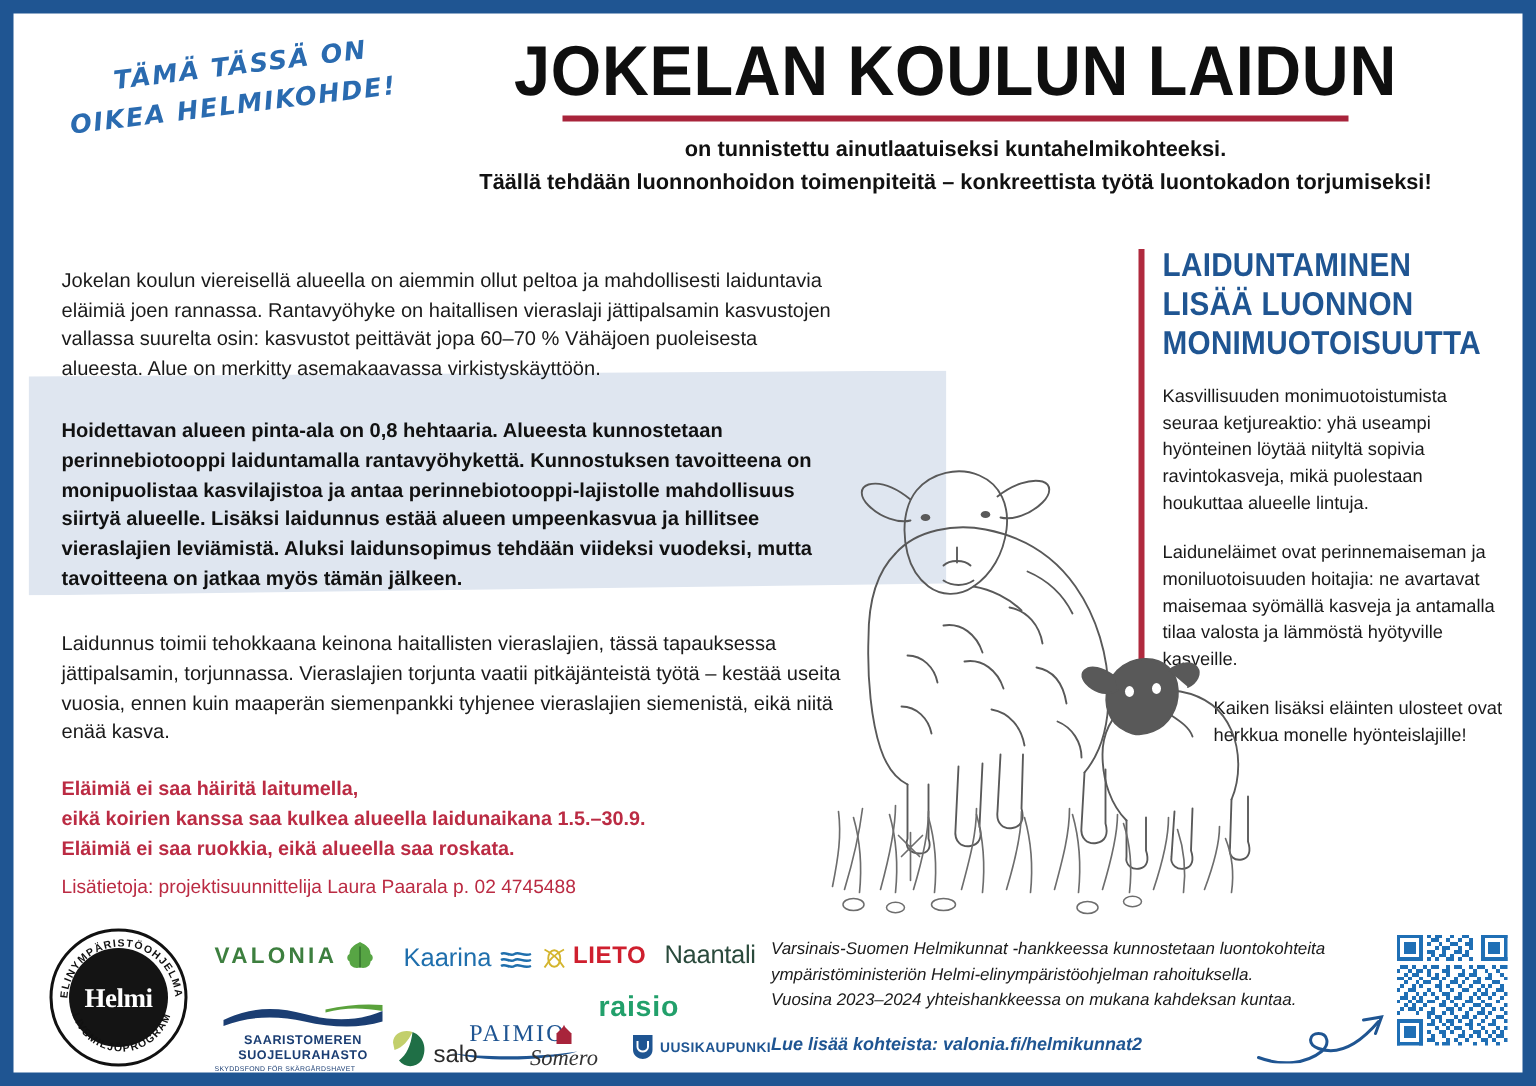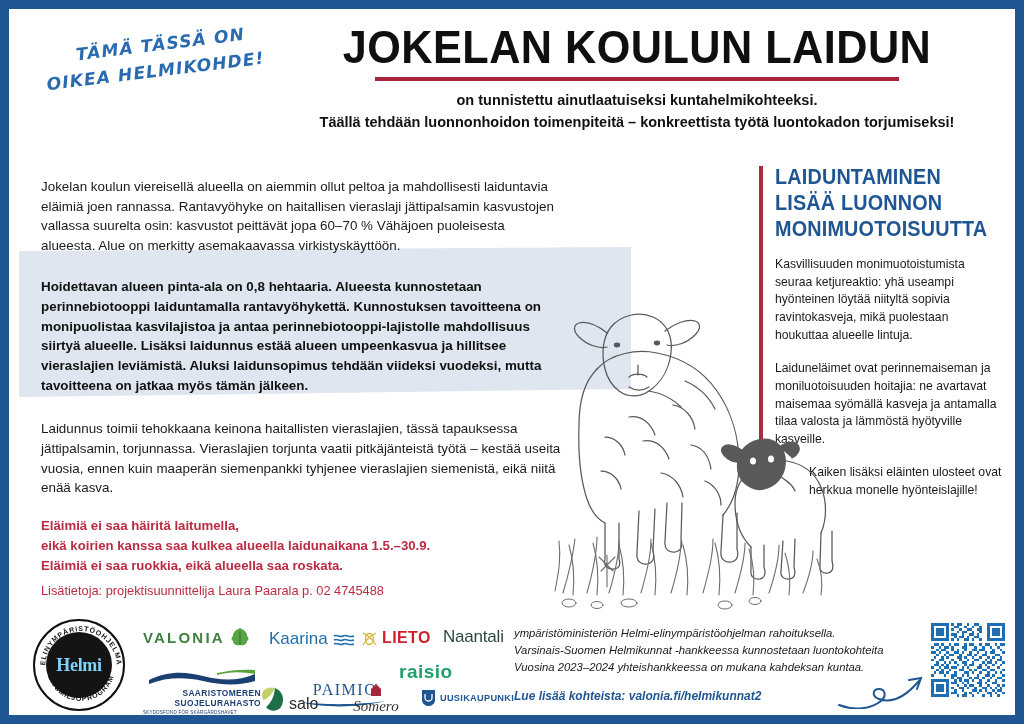--- a/index.html
+++ b/index.html
@@ -175,21 +175,21 @@
   .helmi-inner {
     width: 66px; height: 66px;
     border-radius: 50%;
     background: #141414;
     display: flex; align-items: center; justify-content: center;
   }
   .helmi-word {
     font-family: "Liberation Serif", serif;
     font-weight: 700;
     font-size: 18px;
-    color: #7dd3fc;
+    color: #ffffff;
     letter-spacing: -0.3px;
   }
   .helmi-ring-text {
     position: absolute;
     left: 0; top: 0; width: 92px; height: 92px;
   }
   .helmi-ring-text text {
     font-family: "Liberation Sans", sans-serif;
     font-size: 7px;
     letter-spacing: 0.9px;
@@ -207,21 +207,21 @@
   .leaf-ico { width: 20px; height: 20px; }
 
   .saaristo {
     left: 112px; top: 58px;
     width: 118px;
     text-align: center;
   }
   .saaristo-wave { width: 110px; height: 17px; display:block; margin: 0 auto 2px; }
   .saaristo-t1 {
     font-size: 8.4px; font-weight: 700; color: #1b3e73;
-    letter-spacing: 0.4px; line-height: 1.22; text-align: right;
+    letter-spacing: 0.4px; line-height: 1.22; text-align: center;
   }
   .saaristo-t2 {
     font-size: 4.6px; color: #1b3e73; letter-spacing: 0.2px;
     margin-top: 1px; text-align: left;
   }
 
   .kaarina {
     left: 238px; top: 18px;
     display: flex; align-items: center; gap: 5px;
   }
@@ -532,22 +532,22 @@
           <path d="M1 1 L14 1 L14 11 C14 15 10 17 7.5 17 C5 17 1 15 1 11Z" fill="#1f5592"></path>
           <path d="M4 5 L4 9 C4 11 6 12 7.5 12 C9 12 11 11 11 9 L11 5" fill="none" stroke="#ffffff" stroke-width="1.3"></path>
         </svg>
         <span class="uki-word">UUSIKAUPUNKI</span>
       </div>
 
     </div>
 
     <div class="footer-text">
       <div class="footer-desc">
+        <span>Varsinais-Suomen Helmikunnat -hankkeessa kunnostetaan luontokohteita</span>
         <span>ympäristöministeriön Helmi-elinympäristöohjelman rahoituksella.</span>
-        <span>Varsinais-Suomen Helmikunnat -hankkeessa kunnostetaan luontokohteita</span>
         <span>Vuosina 2023–2024 yhteishankkeessa on mukana kahdeksan kuntaa.</span>
       </div>
       <div class="footer-link">Lue lisää kohteista: valonia.fi/helmikunnat2</div>
     </div>
 
     <svg class="arrow-svg" viewBox="0 0 92 38" fill="none" stroke="#1f5592" stroke-width="2" stroke-linecap="round">
       <path d="M2 34 C18 40 34 38 44 30 C50 25 48 18 42 18 C36 18 34 25 42 28 C56 33 70 24 82 10"></path>
       <path d="M72 9 L84 7 L80 18"></path>
     </svg>
 

